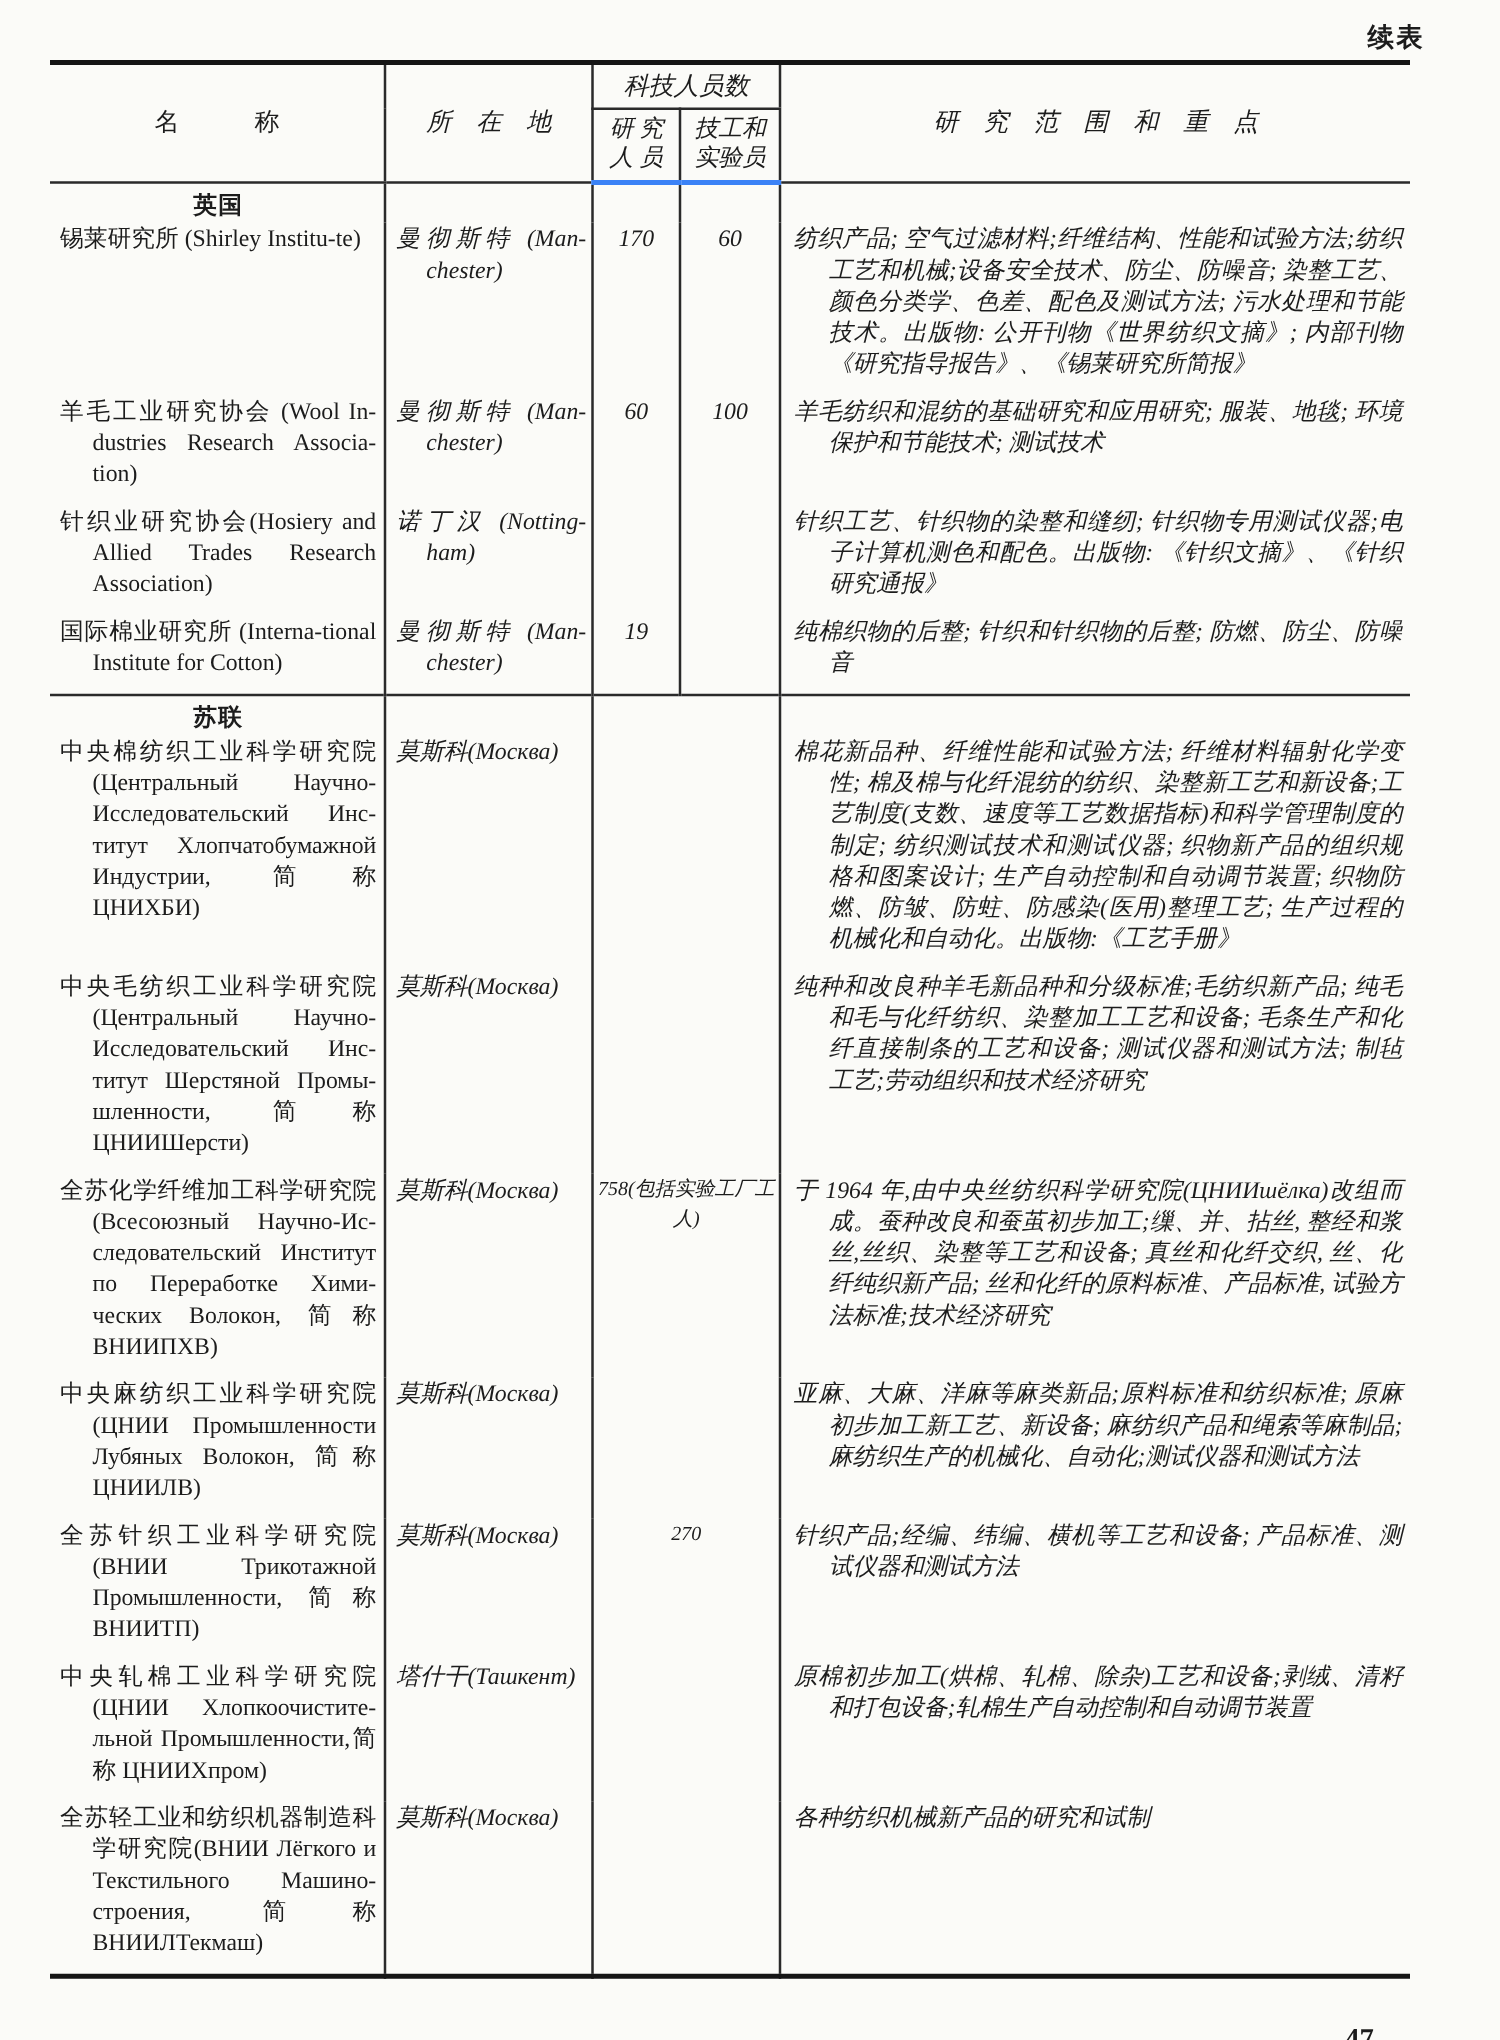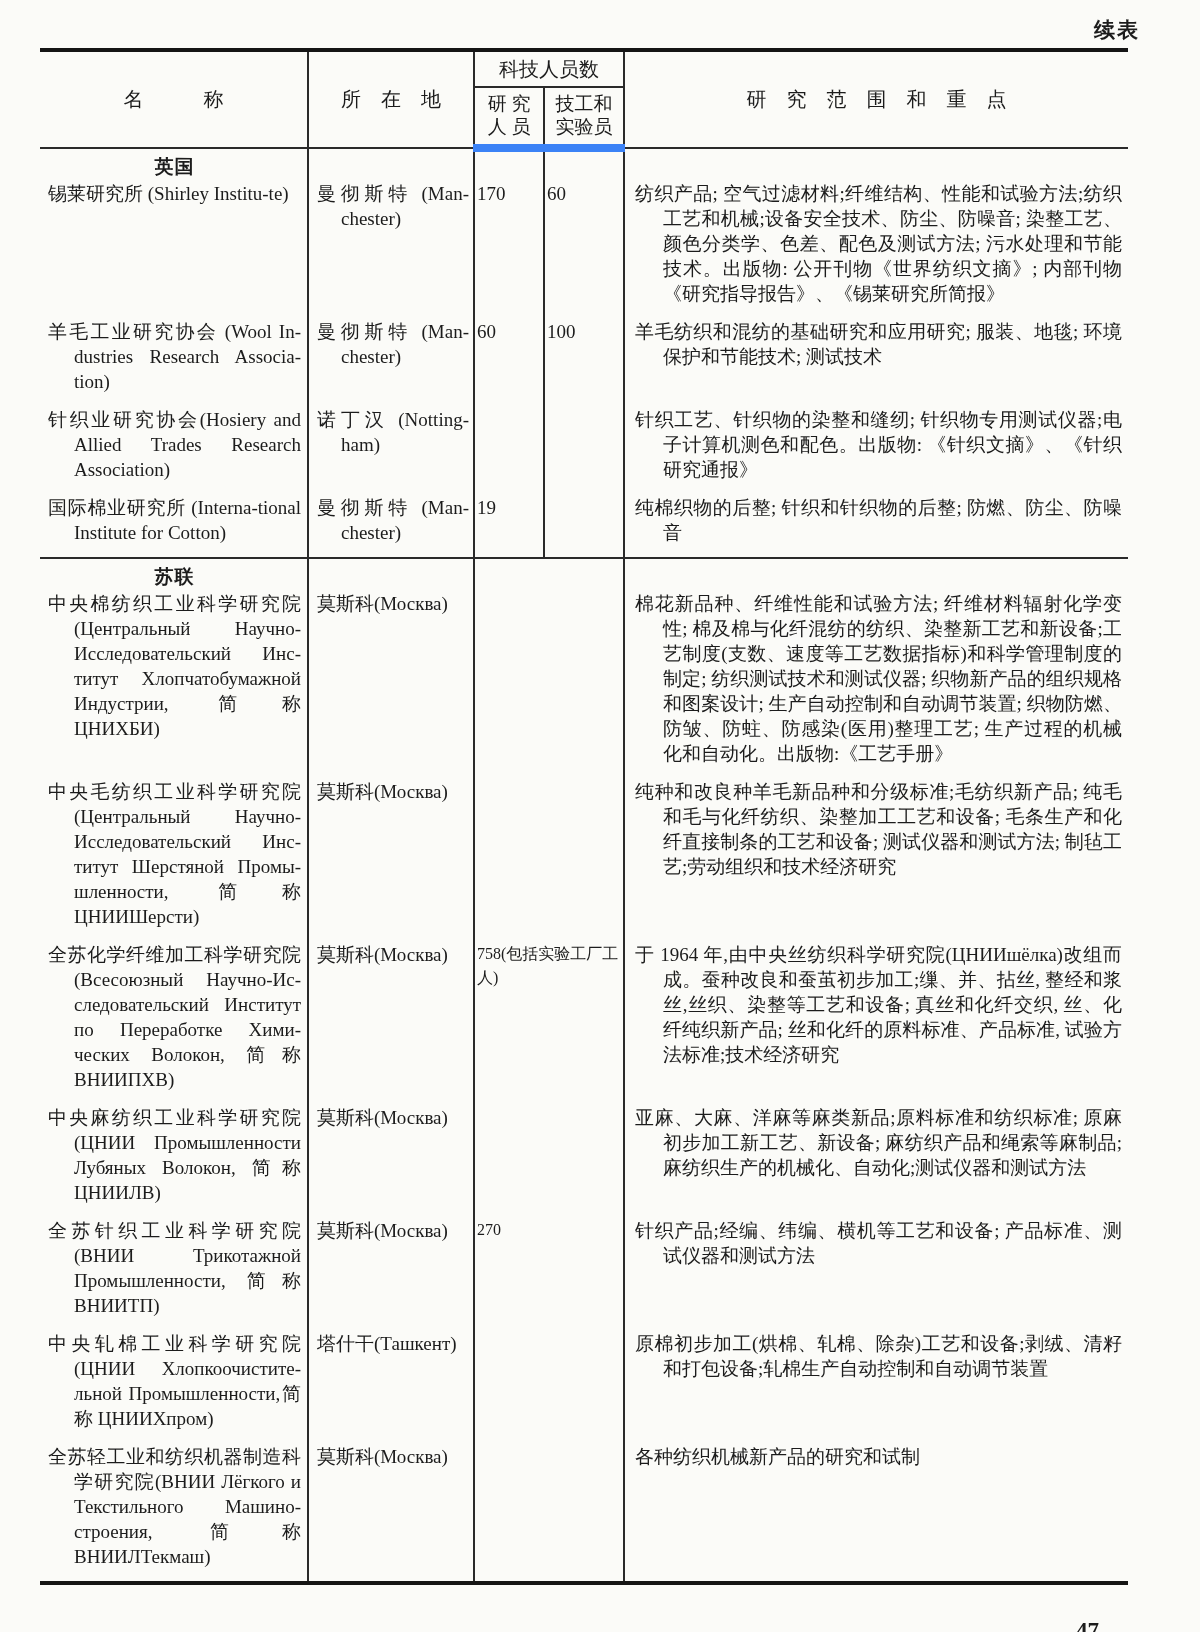--- a/index.html
+++ b/index.html
@@ -35,27 +35,27 @@
   }
   col.c1{width:268px}
   col.c2{width:166px}
   col.c3{width:70px}
   col.c4{width:80px}
   col.c5{width:504px}
 
   th{font-weight:normal;vertical-align:middle;text-align:center;padding:4px 2px;font-size:20px;}
   thead th.hdr-main{border-bottom:2px solid #2a2a2a;}
   thead th.grp{border-bottom:2px solid #2a2a2a;padding:5px 0 4px 0;}
-  thead th.sub{border-bottom:8px solid #3b82f6;font-size:19px;line-height:23px;padding:4px 0 6px 0;}
-  .v{border-left:2px solid #2a2a2a;}
+  thead th.sub{border-bottom:4px solid #3b82f6;font-size:19px;line-height:23px;padding:4px 0 6px 0;}
+  .v{border-left:2px solid #2a2a2a;font-style:italic;}
 
   td{vertical-align:top;}
   .c-name{padding:1px 6px 12px 8px;text-align:justify;}
   .c-loc{padding:1px 4px 12px 8px;text-align:justify;}
-  .c-num{padding:1px 2px 12px 2px;}
+  .c-num{padding:1px 2px 12px 2px;text-align:center;}
   .c-scope{padding:1px 6px 12px 10px;text-align:justify;margin-top:18px;}
 
   tr.section-start td{border-top:2px solid #2a2a2a;}
   tr.country-row td{padding-top:5px;padding-bottom:1px;}
 
   .country{font-weight:bold;text-align:center;letter-spacing:1px;}
   .name-text{padding-left:26px;text-indent:-26px;}
   .loc-text{padding-left:24px;text-indent:-24px;}
   .scope-text{padding-left:28px;text-indent:-28px;}
   .num-wrap{font-size:16px;line-height:24px;}

